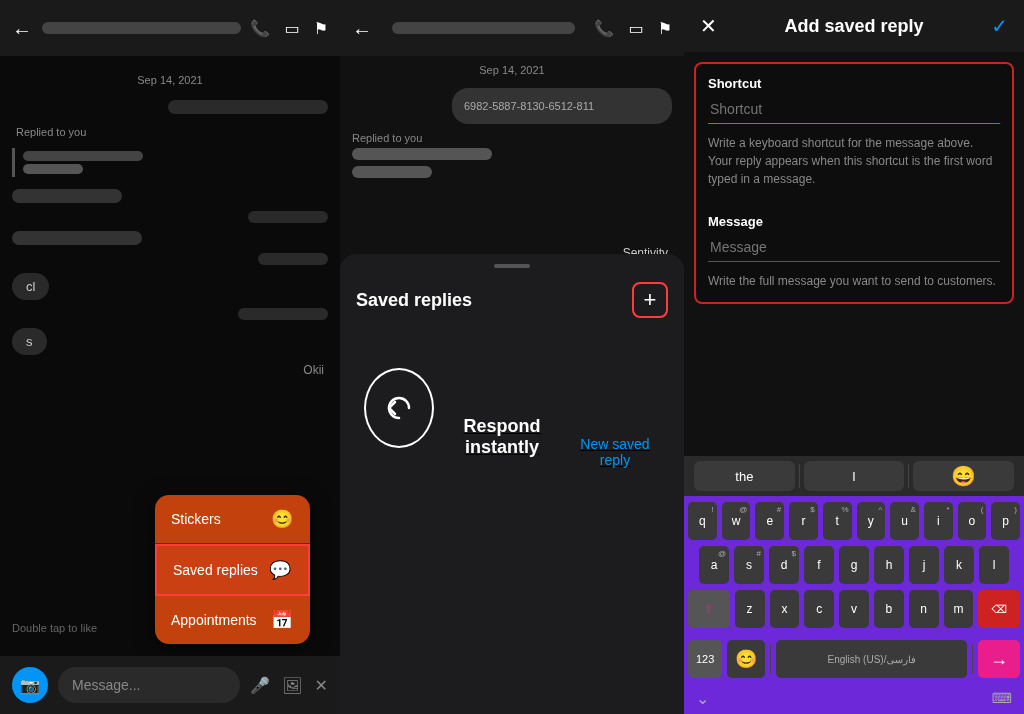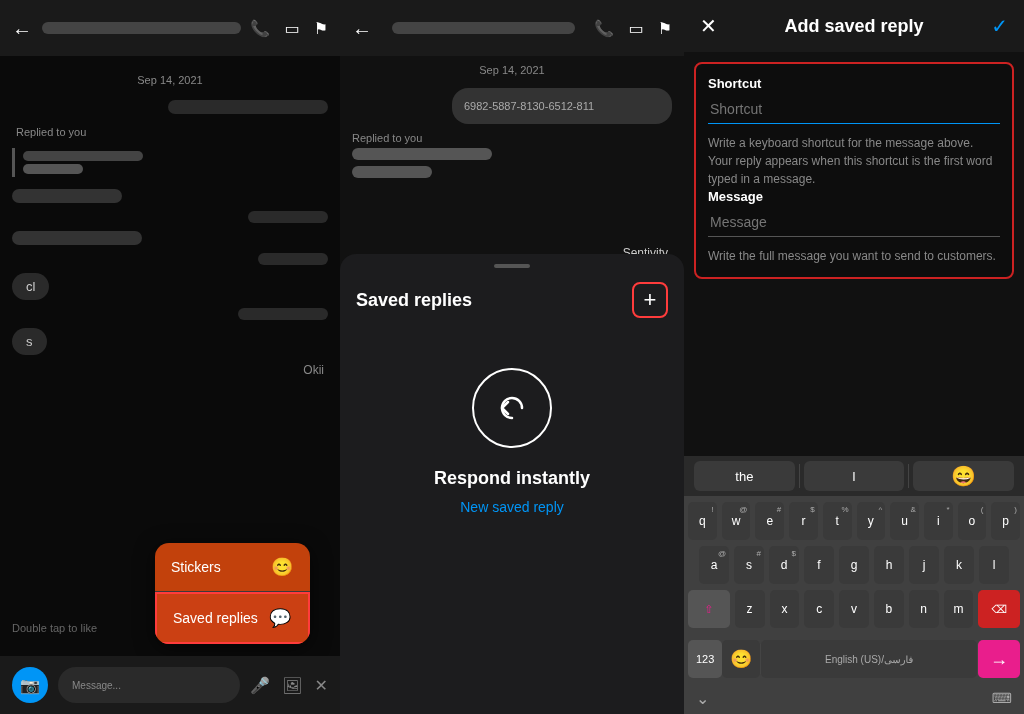--- a/index.html
+++ b/index.html
@@ -203,21 +203,21 @@
     }
     .msg-input {
       flex: 1;
       height: 36px;
       border-radius: 18px;
       background: #2a2a2a;
       display: flex;
       align-items: center;
       padding: 0 14px;
       color: #888;
-      font-size: 10px;
+      font-size: 14px;
     }
     .input-icons {
       display: flex;
       gap: 12px;
       color: #888;
       font-size: 16px;
     }
 
     
     .p2-header {
@@ -276,24 +276,24 @@
       display: flex;
       align-items: center;
       justify-content: center;
       color: #fff;
       font-size: 22px;
       cursor: pointer;
     }
 
     .sheet-empty {
       display: flex;
-      flex-direction: column;
-      align-items: center;
+      align-items: flex-end;
       padding: 40px 24px 20px;
       text-align: center;
+      text-decoration: underline;
     }
     .reply-icon-circle {
       width: 80px;
       height: 80px;
       border-radius: 50%;
       border: 2px solid #fff;
       display: flex;
       align-items: center;
       justify-content: center;
       margin-bottom: 20px;
@@ -370,21 +370,21 @@
       color: #888;
       font-size: 14px;
       padding: 4px 2px 6px;
       outline: none;
       margin-bottom: 10px;
     }
     .form-hint {
       color: #888;
       font-size: 12px;
       line-height: 1.5;
-      margin-bottom: 1px;
+      margin-bottom: 26px;
     }
     .form-input-msg {
       width: 100%;
       background: transparent;
       border: none;
       border-bottom: 1.5px solid #555;
       color: #888;
       font-size: 14px;
       padding: 4px 2px 6px;
       outline: none;
@@ -395,21 +395,21 @@
       font-size: 12px;
       line-height: 1.5;
     }
 
     
     .keyboard-area {
       position: absolute;
       bottom: 0;
       left: 0;
       right: 0;
-      background: #404040;
+      background: #6d28d9;
     }
     .keyboard-suggestions {
       display: flex;
       height: 40px;
       background: #2a2a2a;
       align-items: center;
       padding: 0 10px;
       gap: 4px;
     }
     .sug-pill {
@@ -462,20 +462,21 @@
       position: absolute;
       top: 3px;
       right: 3px;
       font-size: 8px;
       color: #aaa;
     }
 
     .keyboard-bottom-row {
       display: flex;
       align-items: center;
+      gap: 5px;
       padding: 0 4px 6px;
     }
     .key-123 {
       background: #555;
       border-radius: 5px;
       color: #fff;
       font-size: 11px;
       height: 38px;
       padding: 0 8px;
       display: flex;
@@ -595,20 +596,24 @@
   </div>
 
   <div class="context-menu">
     <div class="context-item">
       <span>Stickers</span>
       <span class="context-icon">😊</span>
     </div>
     <div class="context-item active">
       <span>Saved replies</span>
       <span class="context-icon">💬</span>
+    </div>
+    <div class="context-item">
+      <span>Appointments</span>
+      <span class="context-icon">📅</span>
     </div>
   </div>
 
   <div class="double-tap">Double tap to like</div>
 
   <div class="p1-bottom">
     <div class="camera-btn">📷</div>
     <div class="msg-input">
       <span>Message...</span>
     </div>

